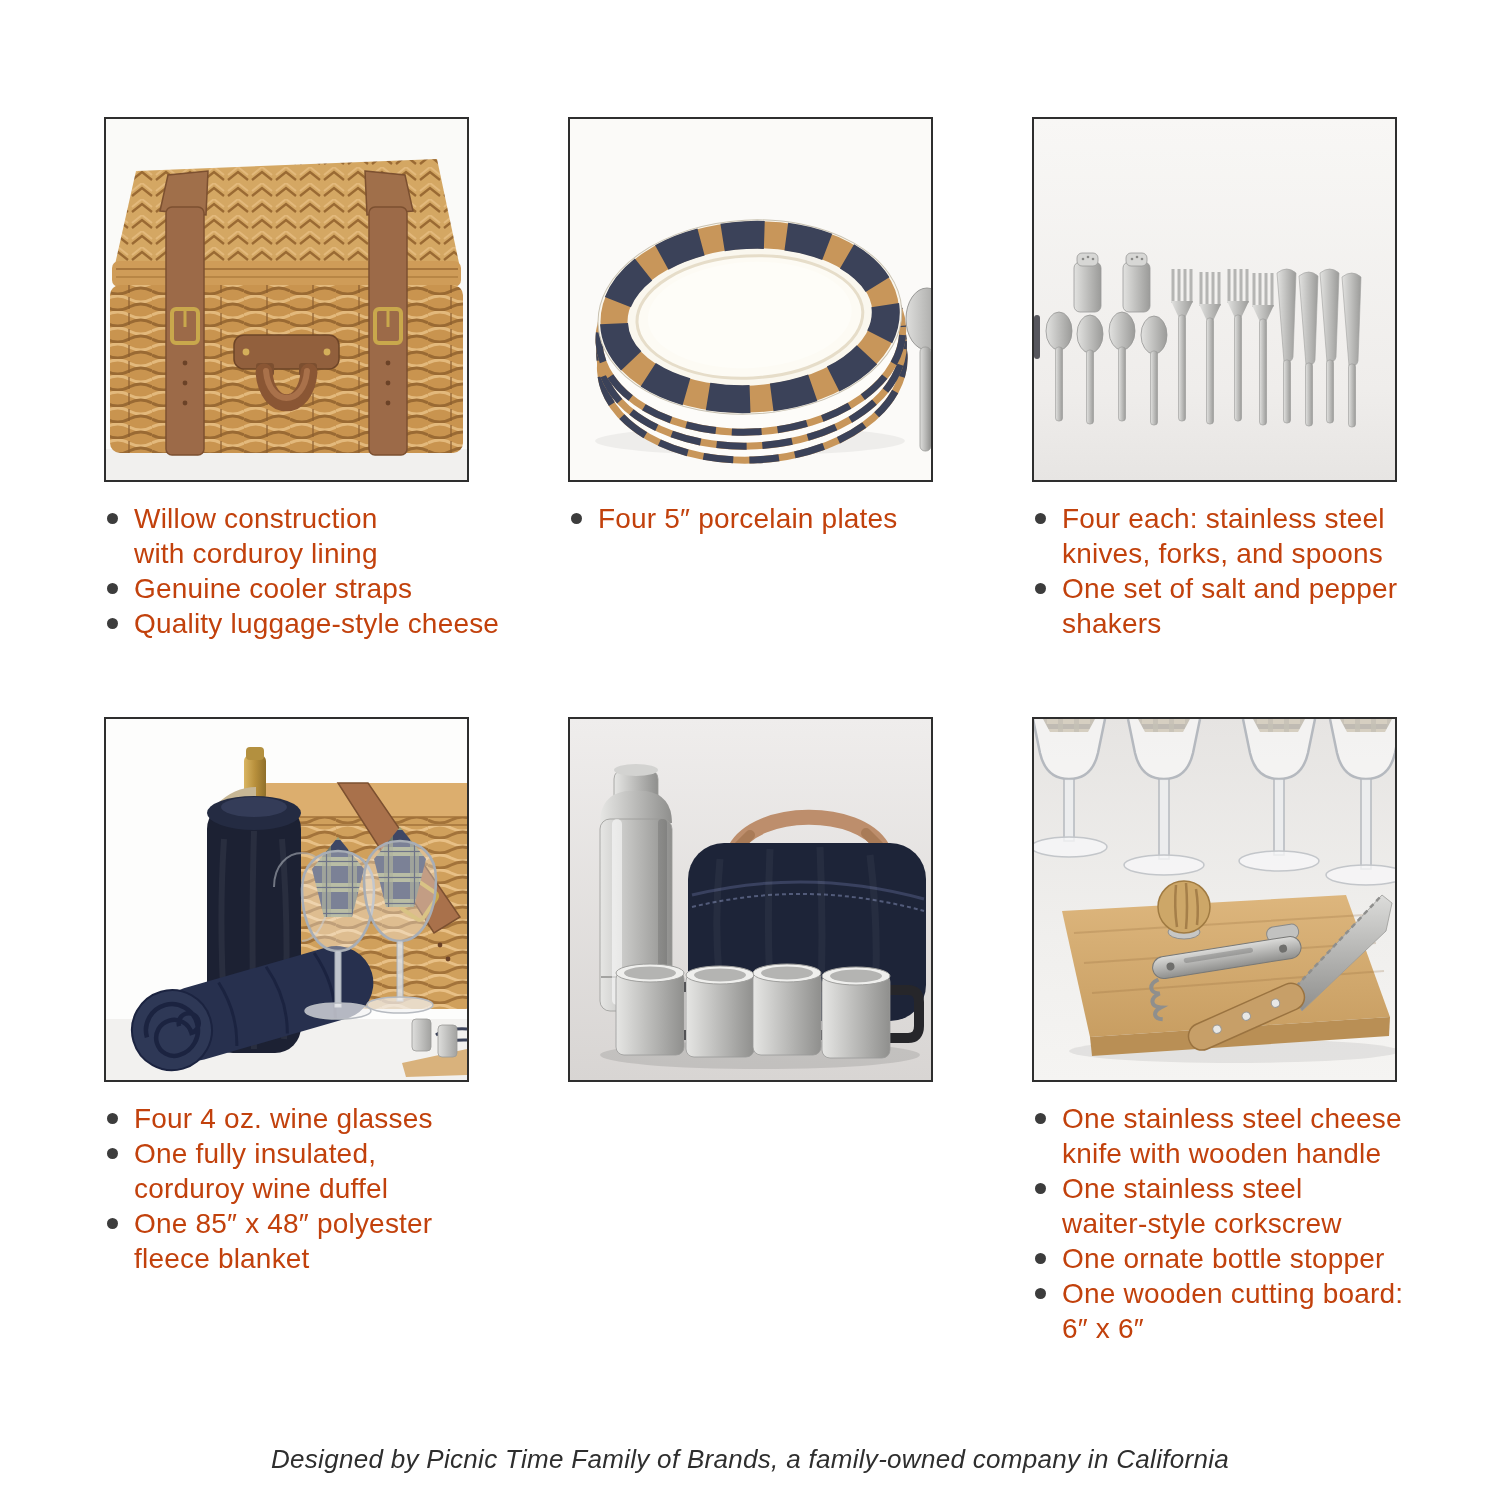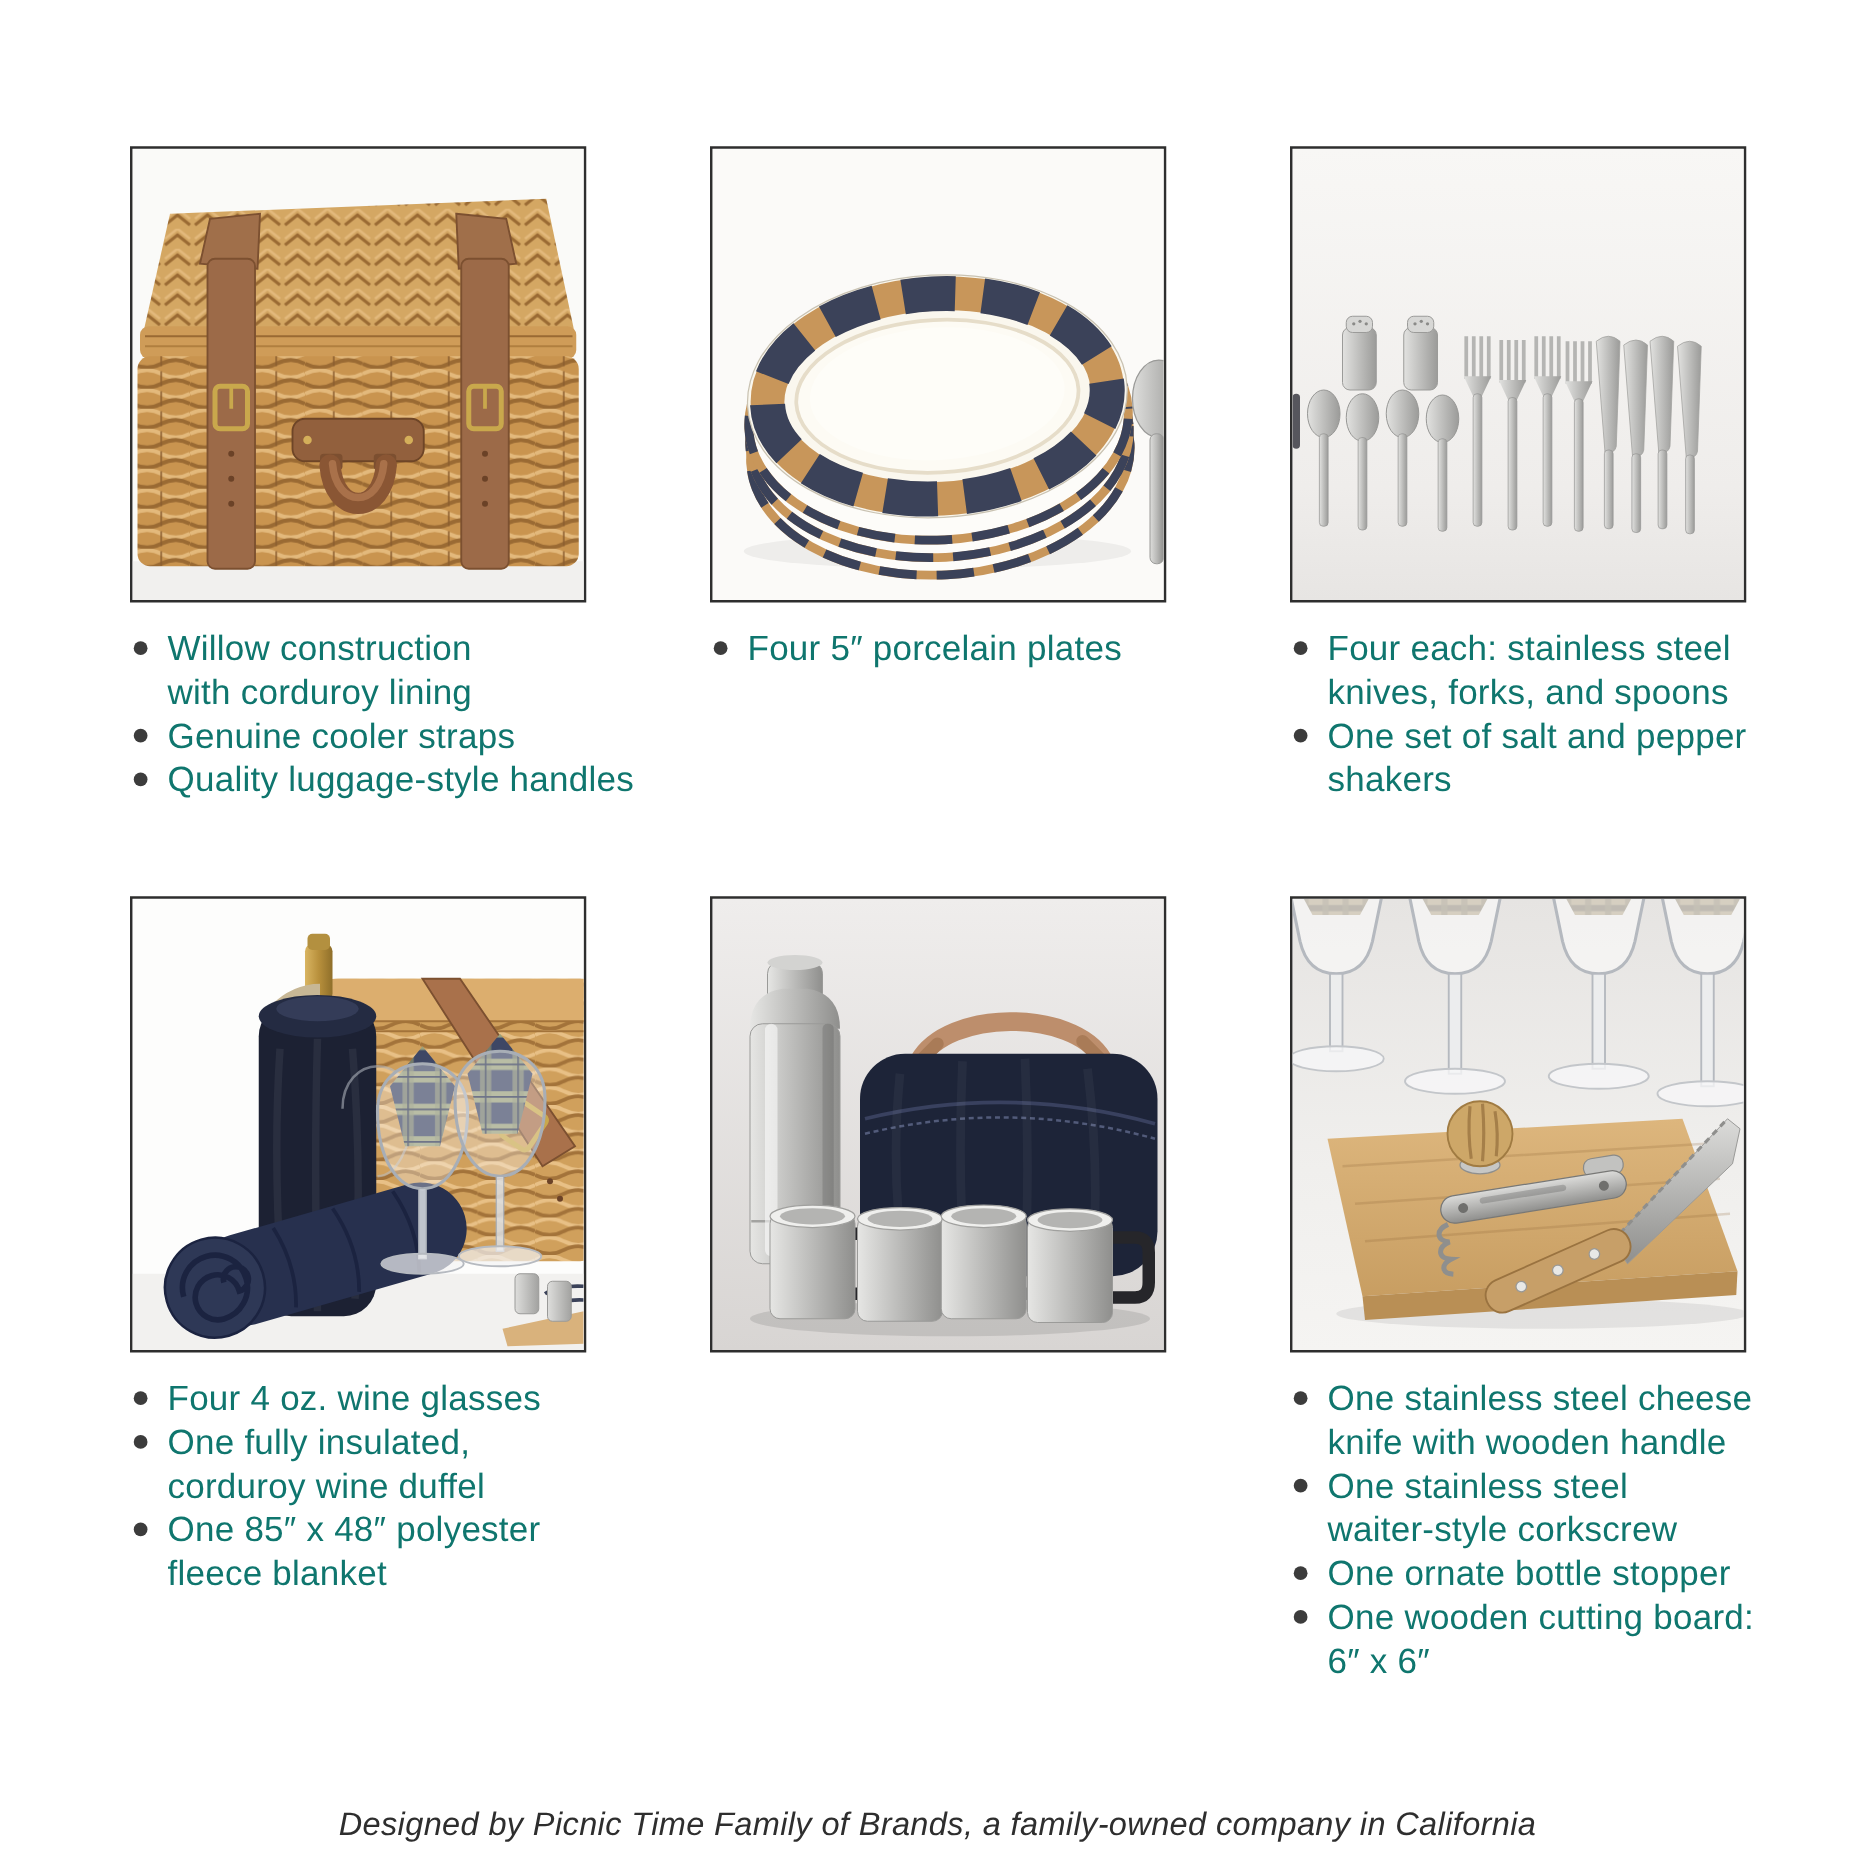--- a/index.html
+++ b/index.html
@@ -4,21 +4,21 @@
 <style>
   html,body{margin:0;padding:0;background:#ffffff;}
   .page{position:relative;width:1500px;height:1500px;background:#ffffff;overflow:hidden;
         font-family:"Liberation Sans", sans-serif;}
   .cell{position:absolute;width:365px;}
   .cell.c0{left:104px;top:117px;} .cell.c1{left:568px;top:117px;} .cell.c2{left:1032px;top:117px;}
   .cell.c3{left:104px;top:717px;} .cell.c4{left:568px;top:717px;} .cell.c5{left:1032px;top:717px;}
   .panel{box-sizing:border-box;width:365px;height:365px;border:2px solid #2e2e2e;background:#fbfbfa;overflow:hidden;}
   .panel svg{display:block;}
   ul.bullets{margin:19px 0 0 0;padding:0;list-style:none;width:470px;}
-  ul.bullets li{position:relative;padding-left:30px;font-size:28px;line-height:35px;color:#0f766e;
+  ul.bullets li{position:relative;padding-left:30px;font-size:28px;line-height:35px;color:#c2410c;
                 white-space:pre-line;letter-spacing:0.2px;}
   ul.bullets li::before{content:"";position:absolute;left:3px;top:12px;width:11px;height:11px;border-radius:50%;
                 background:#3c3c3c;}
   .footer{position:absolute;left:0;right:0;top:1444px;text-align:center;font-style:italic;
           font-size:26px;color:#2e2e2e;letter-spacing:0.3px;}
 </style>
 </head>
 <body>
 
 <div class="page">
@@ -69,21 +69,21 @@
         <rect x="150" y="244" width="18" height="13" rx="3" fill="#7c4f30"></rect>
         <rect x="193" y="244" width="18" height="13" rx="3" fill="#7c4f30"></rect>
         <path d="M158,253 C161,294 200,294 203,253" stroke="#8a5634" stroke-width="17" fill="none" stroke-linecap="round"></path>
         <path d="M160,252 C163,288 198,288 201,252" stroke="#a9714a" stroke-width="6" fill="none" stroke-linecap="round"></path>
       </svg>
     </div>
     <ul class="bullets">
       <li>Willow construction
 with corduroy lining</li>
       <li>Genuine cooler straps</li>
-      <li>Quality luggage-style handles</li>
+      <li>Quality luggage-style cheese</li>
     </ul>
   </section>
 
   <section class="cell c1">
     <div class="panel">
       <svg width="361" height="361" viewBox="0 0 361 361">
         <defs>
           <linearGradient id="p2m" x1="0" y1="0" x2="1" y2="0">
             <stop offset="0" stop-color="#dededc"></stop>
               <stop offset="0.5" stop-color="#b9b9b7"></stop>

